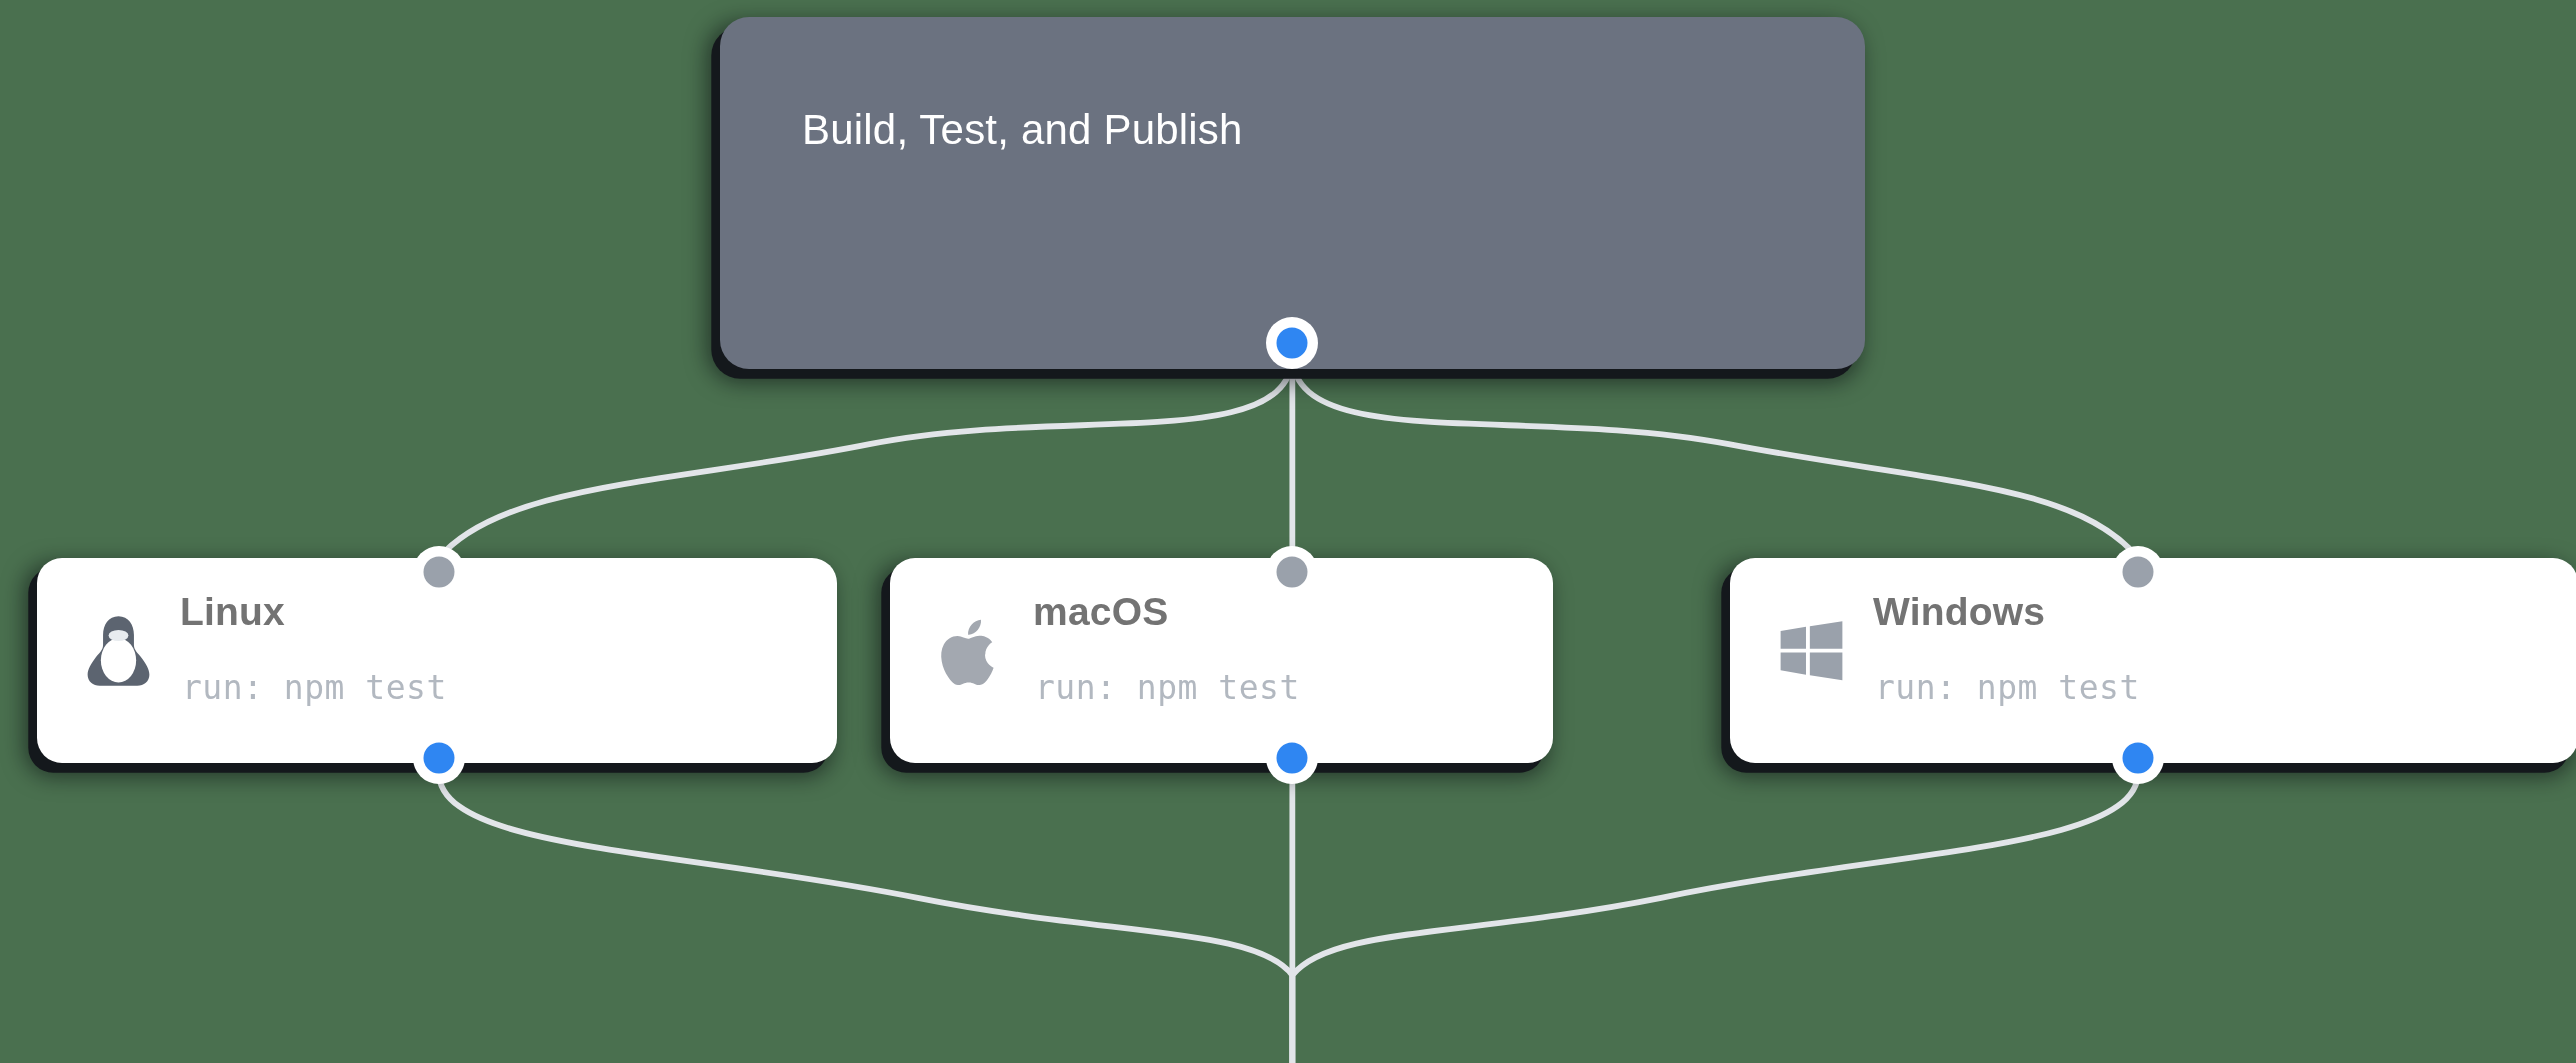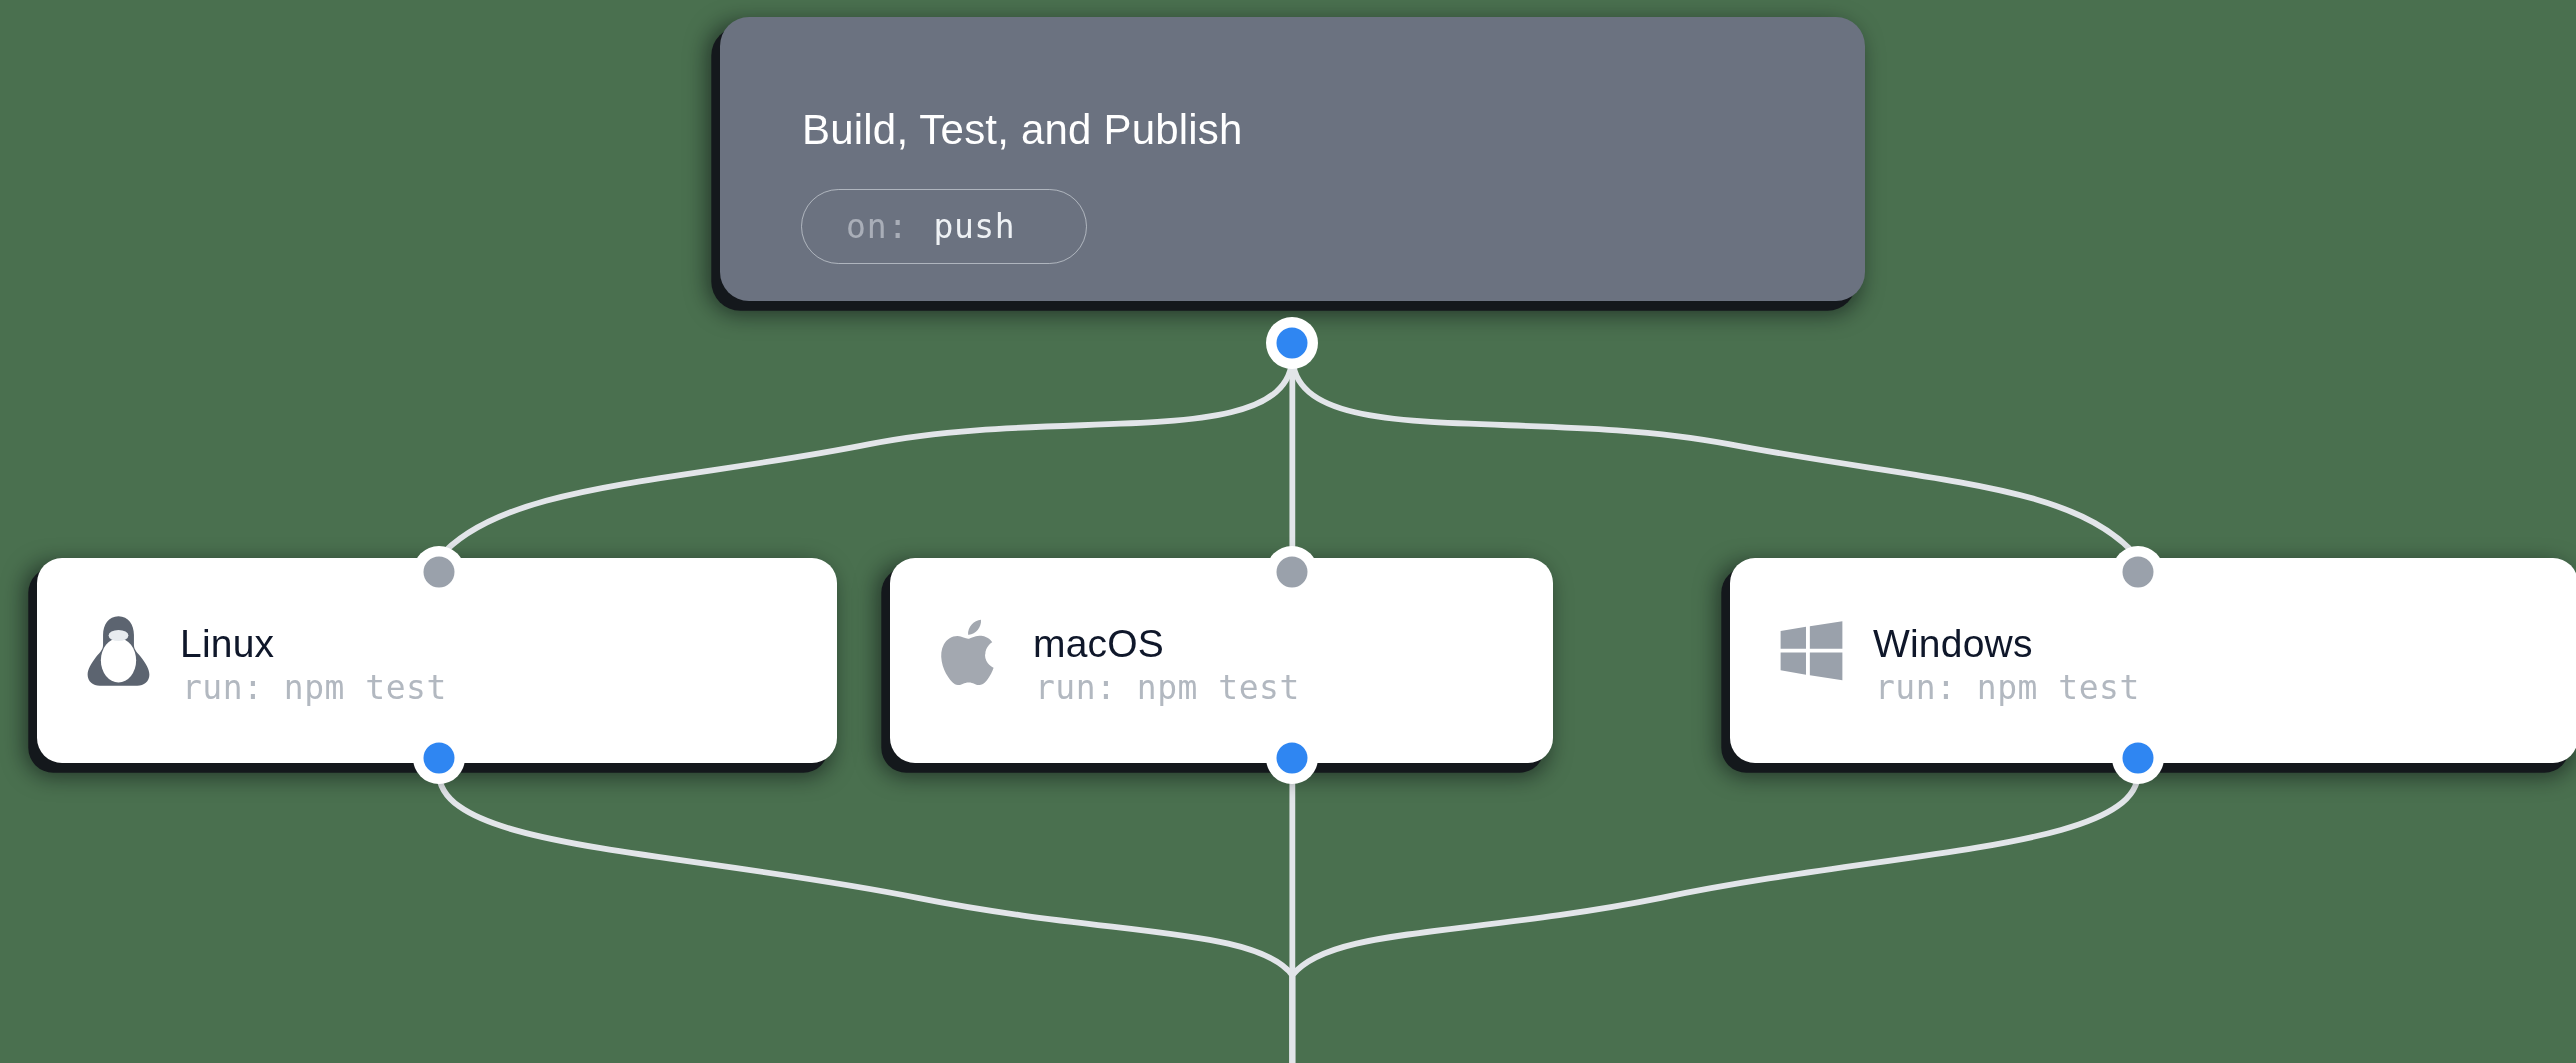--- a/index.html
+++ b/index.html
@@ -29,21 +29,21 @@
   .node {
     position: absolute;
     box-sizing: border-box;
   }
 
   
   .workflow-node {
     left: 720px;
     top: 17.4px;
     width: 1145px;
-    height: 284px;
+    height: 352px;
     background: #6b7280;
     border-radius: 29px;
     box-shadow: -8.7px 9.7px 0 0 #14181c,
                 -8.7px 9.7px 21px 3.9px rgba(8,11,14,0.55);
   }
   .workflow-title {
     position: absolute;
     left: 82px;
     top: 89px;
     font-size: 42px;
@@ -97,24 +97,24 @@
     left: 46px;
     top: 56px;
     width: 71px;
     height: 75px;
   }
   .job-icon svg { display: block; width: 100%; height: 100%; }
 
   .job-title {
     position: absolute;
     left: 143px;
-    top: 64px;
+    top: 32px;
     font-size: 39px;
-    font-weight: 400;
-    color: #0f172a;
+    font-weight: 700;
+    color: #737373;
     letter-spacing: 0.2px;
     white-space: nowrap;
   }
   .job-run {
     position: absolute;
     left: 145px;
     top: 110px;
     font-family: "DejaVu Sans Mono", monospace;
     font-size: 33px;
     color: #b2b8c0;
@@ -184,24 +184,20 @@
       <path d="M454 800 C 454 880, 700 880, 950 930 C 1150 970, 1300 960, 1338 1010 L 1338 1101"></path>
 
       <path d="M1338 800 L 1338 1101"></path>
 
       <path d="M2214 800 C 2214 880, 1960 880, 1720 930 C 1520 970, 1378 960, 1338 1010 L 1338 1101"></path>
     </g>
   </svg>
 
   <div class="node workflow-node">
     <div class="workflow-title">Build, Test, and Publish</div>
-    <div class="trigger-pill">
-      <span class="trigger-key">on:</span>
-      <span class="trigger-val">push</span>
-    </div>
   </div>
 
   <div class="node job-node job-linux">
     <div class="job-icon">
       <svg viewBox="0 0 64 68" xmlns="http://www.w3.org/2000/svg">
         <path d="M32 2c-9 0-14 7.5-14 17v9c0 5-4 7.5-7.5 12.5C7 45.5 4 50 4 55c0 6 5 10 11 10h34c6 0 11-4 11-10 0-5-3-9.5-6.5-14.5C50 35.5 46 33 46 28v-9C46 9.5 41 2 32 2z" fill="#5c6470"></path>
         <ellipse cx="32" cy="42" rx="16" ry="20" fill="#ffffff"></ellipse>
         <ellipse cx="32" cy="19.5" rx="9" ry="5" fill="#e8ecef"></ellipse>
       </svg>
     </div>

